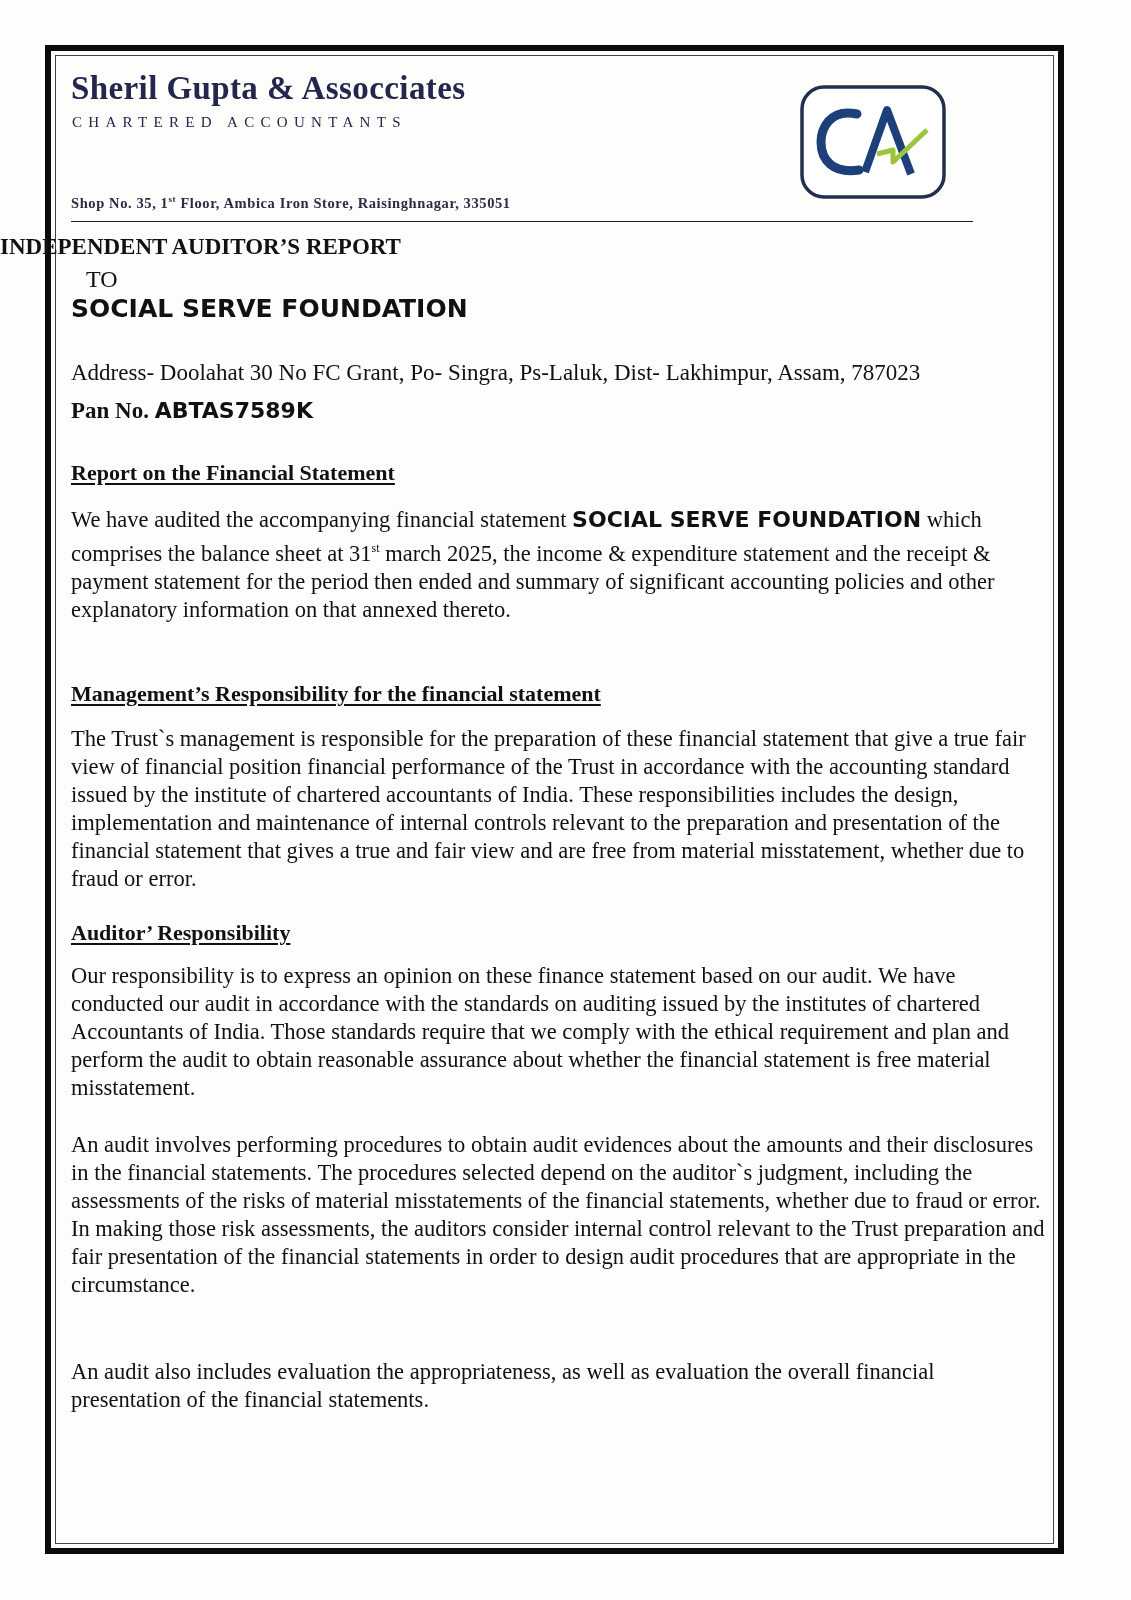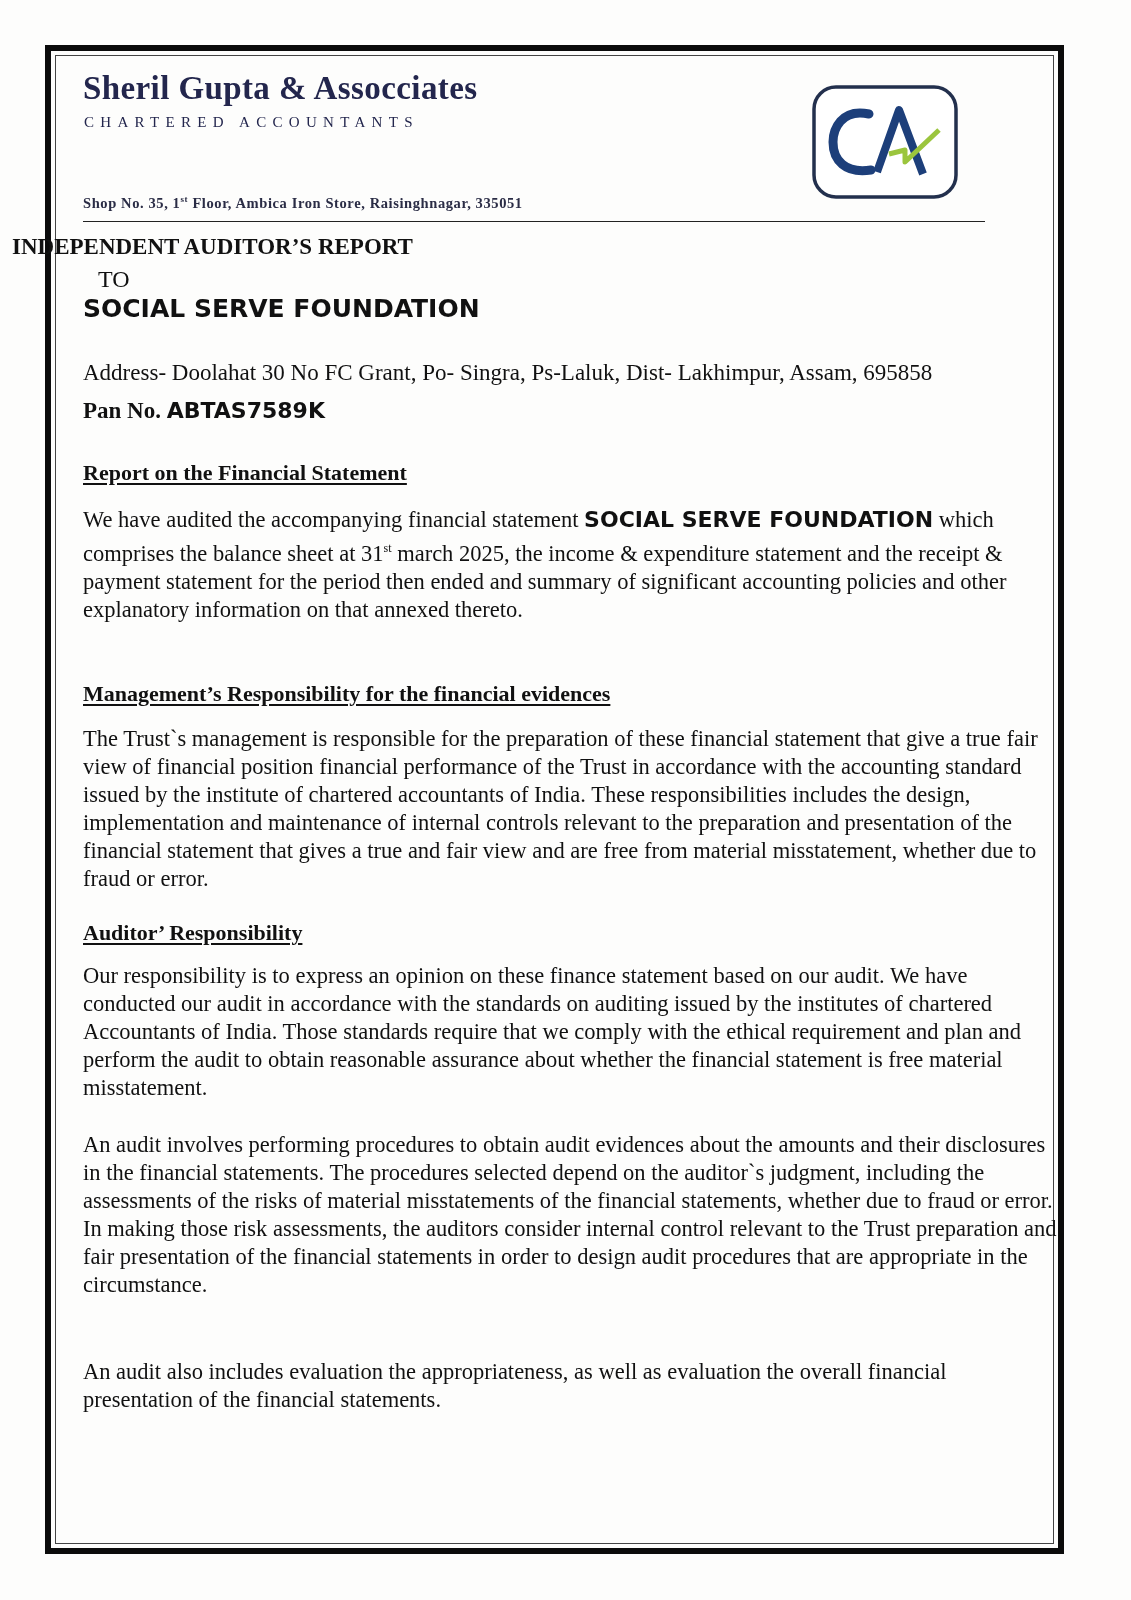--- a/index.html
+++ b/index.html
@@ -1,19 +1,19 @@
 <!DOCTYPE html>
 <html><head>
 <meta charset="utf-8">
 <style>
   html, body { margin: 0; padding: 0; background: #fdfdfc; }
   body { width: 1131px; height: 1600px; position: relative; overflow: hidden; font-family: "Liberation Serif", serif; color: #111; }
   .frame-outer { position: absolute; left: 45px; top: 45px; width: 1007px; height: 1497px; border: 6px solid #0b0b0b; }
   .frame-inner { position: absolute; left: 4px; top: 4px; right: 4px; bottom: 4px; border: 1.5px solid #444; }
-  .content { position: absolute; left: 12px; top: 0; width: 1038px; height: 1600px; }
+  .content { position: absolute; left: 0; top: 0; width: 1038px; height: 1600px; }
 
   .firm-name { position: absolute; left: 71px; top: 70px; font-size: 33px; font-weight: bold; color: #23264d; letter-spacing: 0.4px; }
   .firm-sub { position: absolute; left: 72px; top: 114px; font-size: 15px; letter-spacing: 6.3px; color: #23264d; }
   .firm-addr { position: absolute; left: 71px; top: 146px; font-size: 14.5px; font-weight: bold; color: #2a2c45; letter-spacing: 0.6px; margin-top: 48px; }
   .firm-addr sup { font-size: 9px; }
 
   .logo { position: absolute; left: 799px; top: 84px; width: 148px; height: 116px; }
 
   .rule { position: absolute; left: 71px; top: 221px; width: 902px; height: 0; border-top: 1.5px solid #222; }
 
@@ -47,26 +47,26 @@
     <path d="M58 30 C 30 24, 22 46, 22 58 C 22 76, 34 90, 60 86" fill="none" stroke="#1d3f7a" stroke-width="9" stroke-linecap="round"></path>
     <path d="M66 88 L 88 26 L 112 90" fill="none" stroke="#1d3f7a" stroke-width="8" stroke-linejoin="round"></path>
     <path d="M78 70 L 94 66 L 94 78 L 128 46" fill="none" stroke="#9bc53d" stroke-width="5" stroke-linejoin="round"></path>
   </svg>
 
   <div class="rule"></div>
 
   <div class="report-title">INDEPENDENT AUDITOR’S REPORT</div>
   <div class="to-label">TO</div>
   <div class="org-name">SOCIAL SERVE FOUNDATION</div>
-  <div class="address">Address- Doolahat 30 No FC Grant, Po- Singra, Ps-Laluk, Dist- Lakhimpur, Assam, 695858</div>
+  <div class="address">Address- Doolahat 30 No FC Grant, Po- Singra, Ps-Laluk, Dist- Lakhimpur, Assam, 787023</div>
   <div class="pan"><span>Pan No. </span><span class="pan-val">ABTAS7589K</span></div>
 
   <div class="h" style="top:460px;">Report on the Financial Statement</div>
   <div class="p" style="top:506px;"><span>We have audited the accompanying financial statement </span><span class="bold-org">SOCIAL SERVE FOUNDATION</span><span> which comprises the balance sheet at 31</span><sup>st</sup><span> march 2025, the income &amp; expenditure statement and the receipt &amp; payment statement for the period then ended and summary of significant accounting policies and other explanatory information on that annexed thereto.</span></div>
 
-  <div class="h" style="top:681px;">Management’s Responsibility for the financial evidences</div>
+  <div class="h" style="top:681px;">Management’s Responsibility for the financial statement</div>
   <div class="p" style="top:725px;">The Trust`s management is responsible for the preparation of these financial statement that give a true fair view of financial position financial performance of the Trust in accordance with the accounting standard issued by the institute of chartered accountants of India. These responsibilities includes the design, implementation and maintenance of internal controls relevant to the preparation and presentation of the financial statement that gives a true and fair view and are free from material misstatement, whether due to fraud or error.</div>
 
   <div class="h" style="top:920px;">Auditor’ Responsibility</div>
   <div class="p" style="top:962px;">Our responsibility is to express an opinion on these finance statement based on our audit. We have conducted our audit in accordance with the standards on auditing issued by the institutes of chartered Accountants of India. Those standards require that we comply with the ethical requirement and plan and perform the audit to obtain reasonable assurance about whether the financial statement is free material misstatement.</div>
   <div class="p" style="top:1131px;">An audit involves performing procedures to obtain audit evidences about the amounts and their disclosures in the financial statements. The procedures selected depend on the auditor`s judgment, including the assessments of the risks of material misstatements of the financial statements, whether due to fraud or error. In making those risk assessments, the auditors consider internal control relevant to the Trust preparation and fair presentation of the financial statements in order to design audit procedures that are appropriate in the circumstance.</div>
   <div class="p" style="top:1358px;font-family:Liberation Serif, serif;">An audit also includes evaluation the appropriateness, as well as evaluation the overall financial presentation of the financial statements.</div>
 </div>
 
 </body></html>

